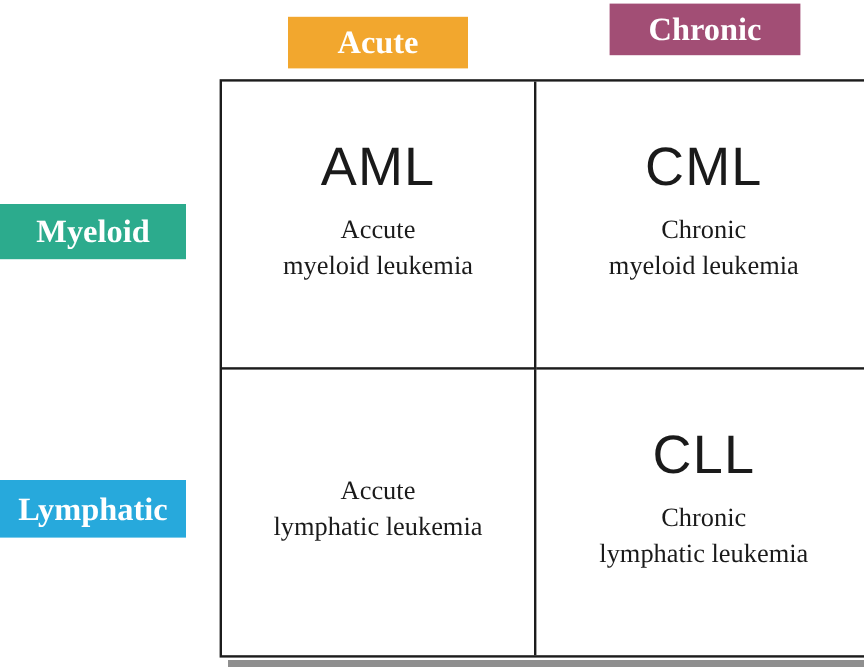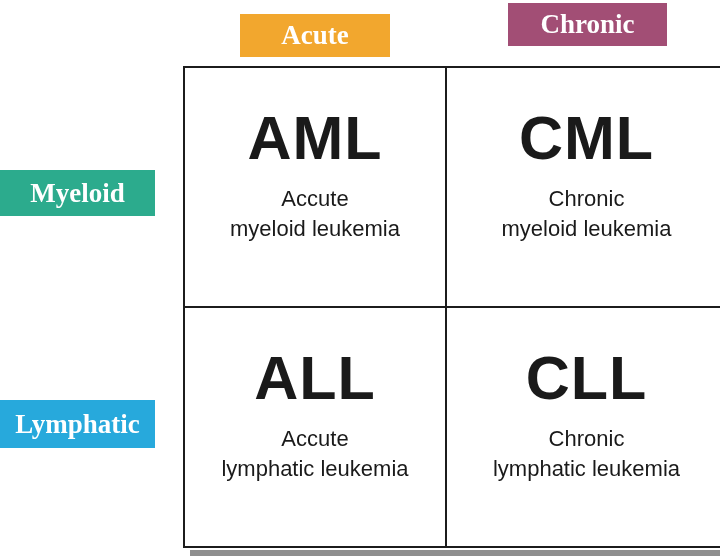--- a/index.html
+++ b/index.html
@@ -49,31 +49,31 @@
     align-items: center;
     justify-content: center;
     padding-bottom: 22px;
     box-sizing: border-box;
     text-align: center;
     color: #1a1a1a;
   }
   .cell.b-right  { border-right: 2.5px solid #1c1c1c; }
   .cell.b-bottom { border-bottom: 2.5px solid #1c1c1c; }
   .acronym {
-    font-size: 61px;
-    font-weight: 700;
+    font-size: 45px;
+    font-weight: 400;
     letter-spacing: 1px;
     line-height: 1;
   }
   .desc {
     margin-top: 15px;
     font-size: 22px;
     line-height: 1.35;
   }
-  .desc span { display: block; }
+  .desc span { display: block; font-family: Liberation Serif, serif; }
 
   
   .shadow {
     position: absolute;
     left: 190px;
     top: 550px;
     width: 530px;
     height: 6px;
   }
 </style>
@@ -102,21 +102,20 @@
 
     <div class="cell b-bottom">
       <div class="acronym">CML</div>
       <div class="desc">
         <span>Chronic</span>
         <span>myeloid leukemia</span>
       </div>
     </div>
 
     <div class="cell b-right">
-      <div class="acronym">ALL</div>
       <div class="desc">
         <span>Accute</span>
         <span>lymphatic leukemia</span>
       </div>
     </div>
 
     <div class="cell">
       <div class="acronym">CLL</div>
       <div class="desc">
         <span>Chronic</span>

